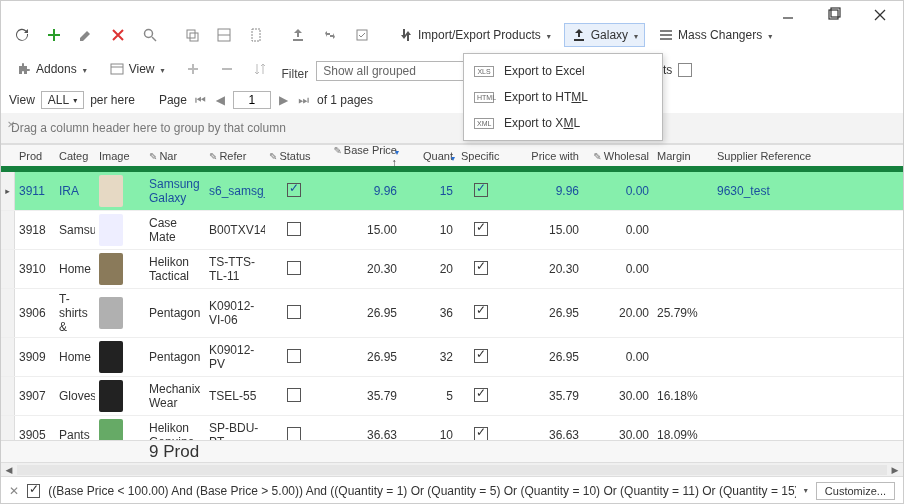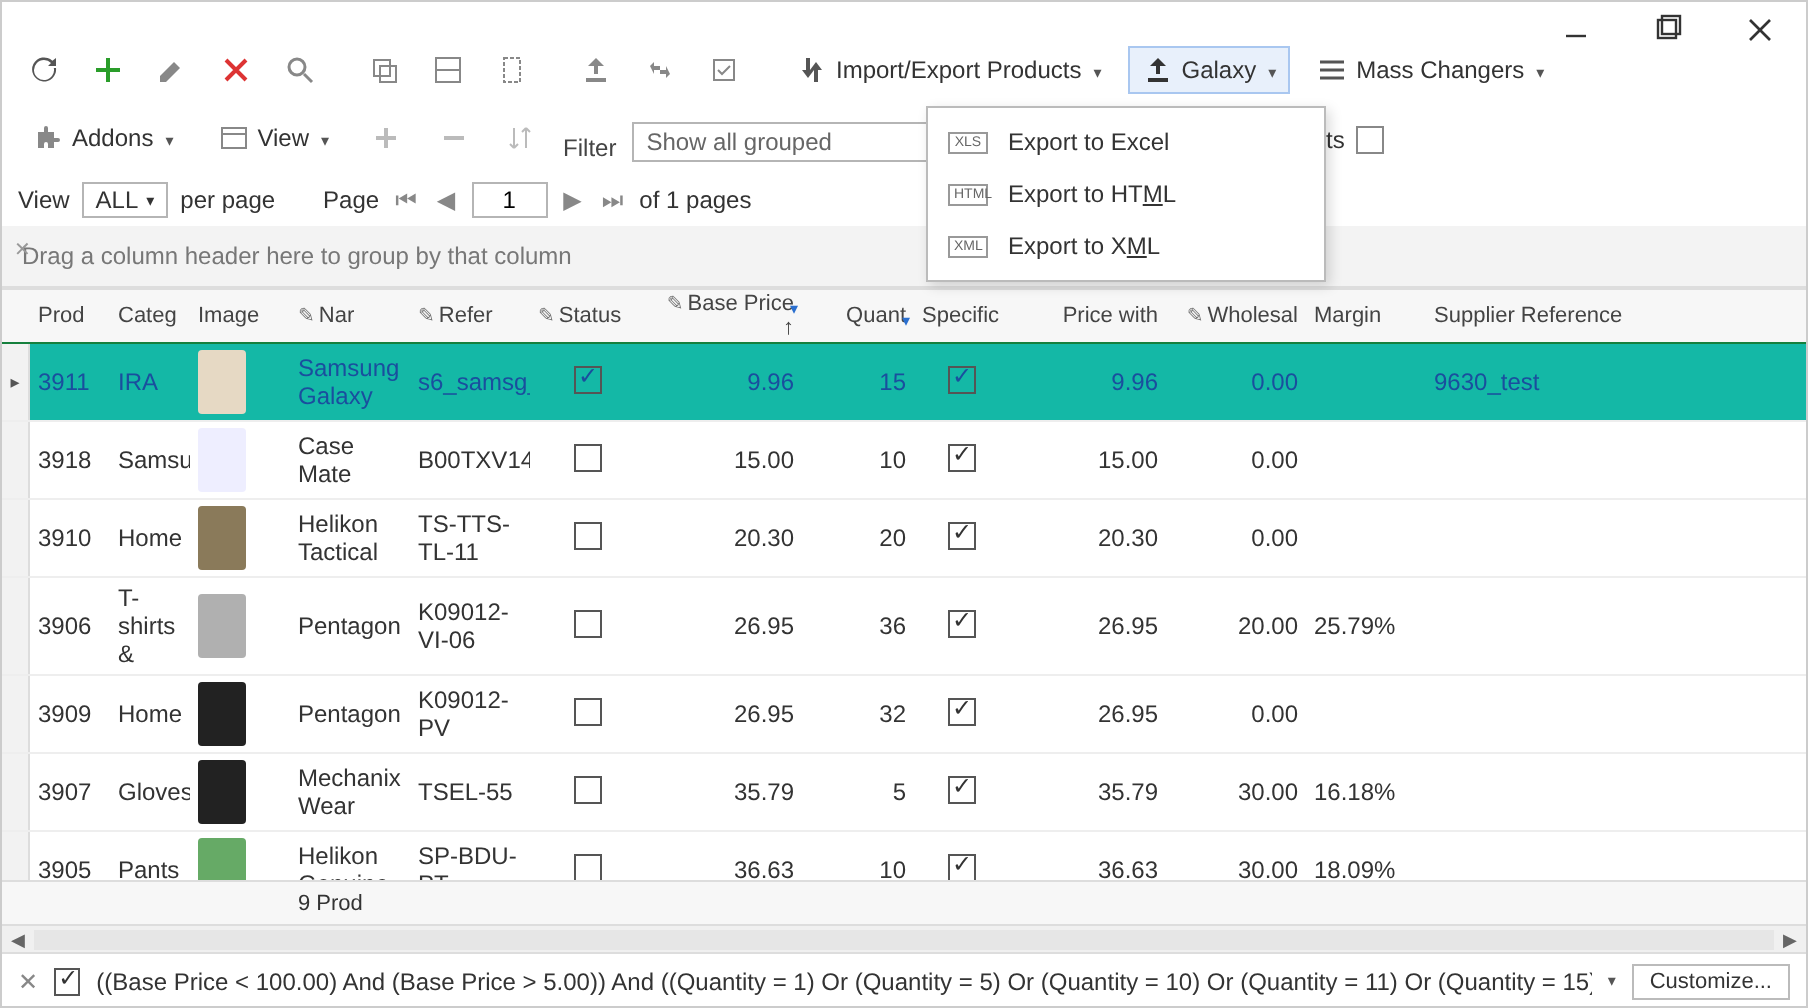--- a/index.html
+++ b/index.html
@@ -84,57 +84,57 @@
     border-bottom: 1px solid #ddd;
     position:relative;
   }
   .grouparea .close-x { position:absolute; left:6px; top:6px; font-size:10px; color:#999; transform:none;}
   
   .grid-head {
     display: grid;
     grid-template-columns: 14px 40px 40px 50px 60px 60px 58px 78px 56px 48px 78px 70px 60px 110px;
     background:#f7f7f7;
     border-top:1px solid #ddd;
-    border-bottom:1px solid #15803d;
+    border-bottom:6px solid #15803d;
     align-items:center;
     height: 28px;
     font-size: 11px;
     color:#444;
   }
   .hcell { padding: 2px 4px; overflow:hidden; white-space:normal; position:relative; }
   .hcell.r { text-align:right; }
   .hcell .pencil { font-size:10px; color:#777; margin-right:2px;}
   .hcell .filt { position:absolute; right:2px; top:6px; font-size:8px; color:#2a6fcf;}
   .grid-body { overflow: hidden; height: 268px; position:relative;}
   .row {
     display:grid;
     grid-template-columns: 14px 40px 40px 50px 60px 60px 58px 78px 56px 48px 78px 70px 60px 110px;
     border-bottom:1px solid #eee;
     align-items:center;
     min-height: 38px;
     font-size: 12px;
   }
-  .row.sel { background:#14b8a6; color:#1a4e9e; }
+  .row.sel { background:#86efac; color:#1a4e9e; }
   .cell { padding: 3px 4px; overflow:hidden;}
   .cell.r { text-align:right; }
   .cell.c { text-align:center;}
   .rowind { background:#f2f2f2; border-right:1px solid #ddd; height:100%; display:flex; align-items:center; justify-content:center;}
   .row.sel .rowind::before { content:"▸"; font-size:9px; color:#555;}
   .img-thumb { width:24px; height:32px; background:#ddd; border-radius:2px;}
   .chkcell { width:14px; height:14px; border:1px solid #555; display:inline-block; position:relative;}
   .chkcell.on::after { content:"✓"; position:absolute; top:-3px; left:1px; font-size:12px;}
   
   .footrow {
     display:grid;
     grid-template-columns: 14px 40px 40px 50px 60px 60px 58px 78px 56px 48px 78px 70px 60px 110px;
     background:#f7f7f7;
     border-top:1px solid #ddd;
     height: 22px;
     align-items:center;
-    font-size:11px;
+    font-size:17px;
   }
   
   .hscroll { height:14px; background:#f0f0f0; border-top:1px solid #ddd; display:flex; align-items:center;}
   .hscroll .arrow { width:16px; text-align:center; font-size:9px; color:#666;}
   .hscroll .track { flex:1; height:10px; background:#e6e6e6;}
   
   .filterbar {
     display:flex; align-items:center; gap:8px;
     padding: 4px 8px;
     border-top:1px solid #ddd;
@@ -327,21 +327,21 @@
     <span><span>Export to X</span><u>M</u><span>L</span></span>
   </div>
 </div>
 
 <div class="pager">
   <span>View</span>
   <span class="allbox">
       <span>ALL</span>
       <span style="font-size:8px">▾</span>
     </span>
-  <span>per page</span>
+  <span>per here</span>
   <span style="width:12px"></span>
   <span>Page</span>
   <span class="nav">⏮</span>
   <span class="nav">◀</span>
   <input class="pagebox" value="1" style="">
   <span class="nav">▶</span>
   <span class="nav">⏭</span>
   <span>of 1 pages</span>
 </div>
 

